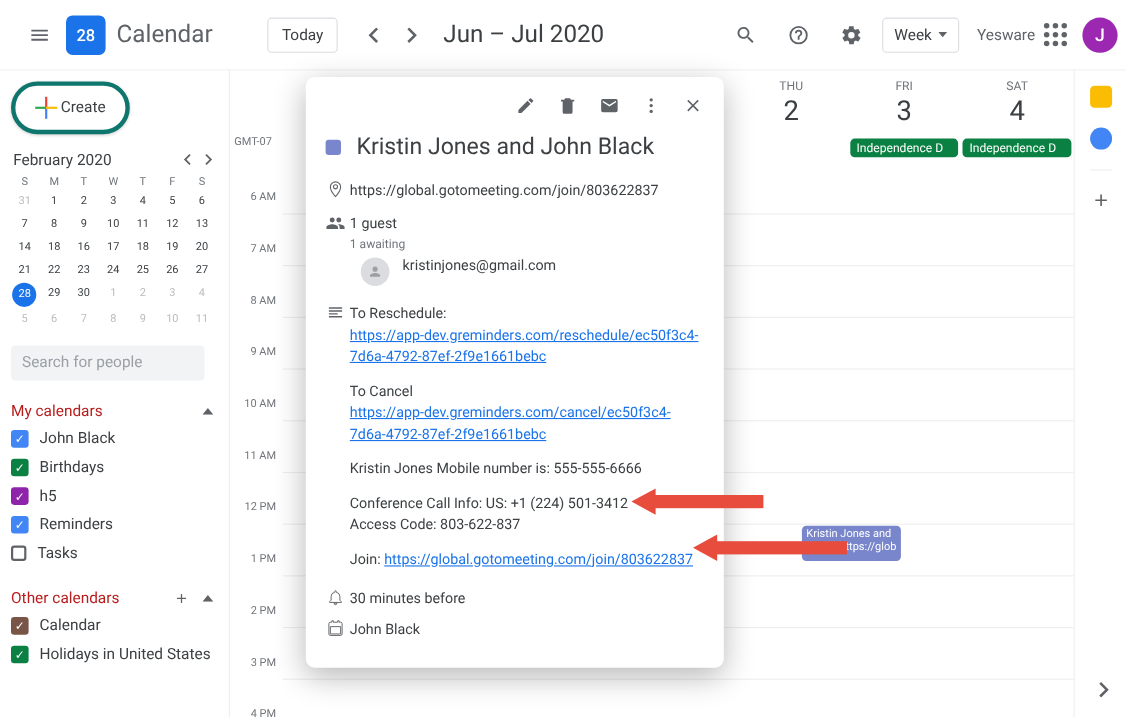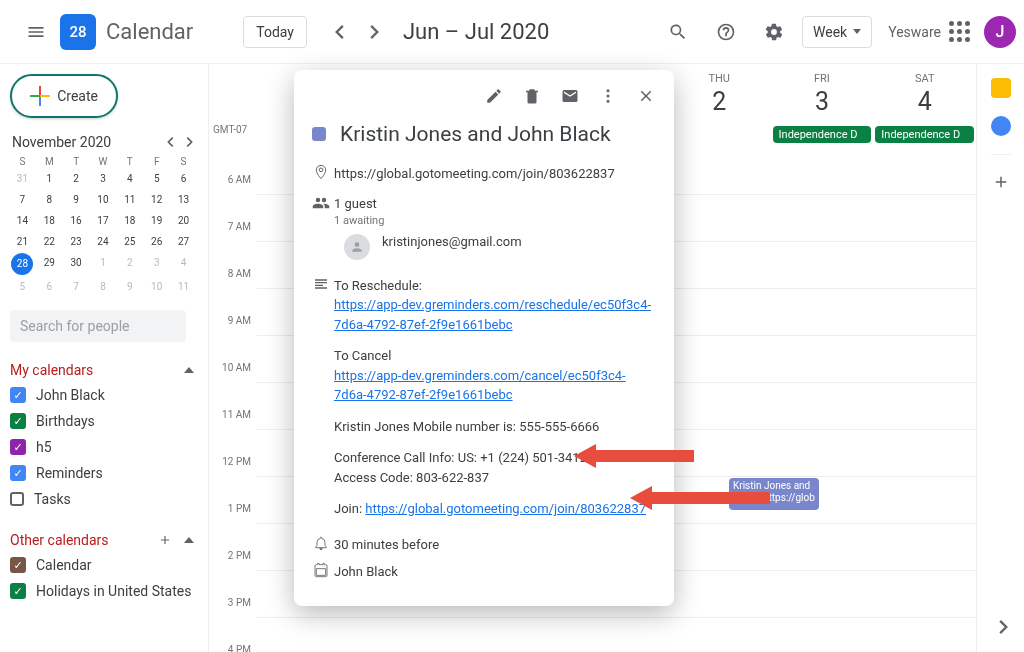--- a/index.html
+++ b/index.html
@@ -14,21 +14,21 @@
 .date-range { font-size: 22px; color: #3c4043; margin-left: 12px; }
 .header-right { margin-left: auto; display: flex; align-items: center; gap: 8px; }
 .icon-btn { width: 40px; height: 40px; display: flex; align-items: center; justify-content: center; border-radius: 50%; cursor: pointer; color: #5f6368; }
 .view-select { border: 1px solid #dadce0; border-radius: 4px; padding: 7px 10px; font-size: 14px; color: #3c4043; display: flex; align-items: center; gap: 6px; cursor: pointer; }
 .brand { font-size: 14px; color: #5f6368; margin-left: 8px; }
 .apps-grid { display: grid; grid-template-columns: repeat(3, 5px); grid-template-rows: repeat(3, 5px); gap: 3px; cursor: pointer; }
 .apps-grid span { background: #5f6368; border-radius: 50%; }
 .avatar { width: 32px; height: 32px; border-radius: 50%; background: #9c27b0; color: #fff; display: flex; align-items: center; justify-content: center; font-weight: 500; margin-left: 6px; cursor: pointer; }
 .main { display: flex; height: 588px; }
 .sidebar { width: 208px; padding: 10px 0 0 10px; }
-.create-btn { display: flex; align-items: center; gap: 10px; background: #fff; border: 2px solid #0f766e; border-radius: 24px; padding: 10px 18px; box-shadow: 0 1px 3px rgba(0,0,0,.2); font-size: 14px; color: #3c4043; width: 108px; cursor: pointer; }
+.create-btn { display: flex; align-items: center; gap: 10px; background: #fff; border: 4px solid #0f766e; border-radius: 24px; padding: 10px 18px; box-shadow: 0 1px 3px rgba(0,0,0,.2); font-size: 14px; color: #3c4043; width: 108px; cursor: pointer; }
 .plus { width: 20px; height: 20px; position: relative; }
 .plus::before, .plus::after { content: ''; position: absolute; }
 .plus::before { left: 9px; top: 0; width: 2px; height: 20px; background: linear-gradient(#ea4335 50%, #4285f4 50%); }
 .plus::after { top: 9px; left: 0; height: 2px; width: 20px; background: linear-gradient(90deg, #34a853 50%, #fbbc04 50%); }
 .mini-cal { margin-top: 16px; padding-right: 12px; }
 .mini-header { display: flex; align-items: center; justify-content: space-between; font-size: 14px; color: #3c4043; padding: 0 2px; }
 .mini-nav { display: flex; gap: 12px; }
 .mini-grid { display: grid; grid-template-columns: repeat(7, 1fr); gap: 2px; margin-top: 6px; font-size: 10px; color: #70757a; text-align: center; }
 .mini-grid .dh { color: #70757a; font-weight: 400; }
 .mini-grid .d { padding: 4px 0; cursor: pointer; color: #3c4043; }
@@ -49,21 +49,21 @@
 .hours { position: absolute; top: 110px; left: 0; width: 48px; font-size: 10px; color: #70757a; }
 .hours div { height: 47px; text-align: right; padding-right: 6px; }
 .grid-lines { position: absolute; top: 130px; left: 48px; right: 0; bottom: 0; }
 .grid-lines .row { border-top: 1px solid #eee; height: 47px; }
 .allday { position: absolute; top: 62px; left: 48px; right: 0; display: flex; }
 .allday-cell { flex: 1; padding: 0 2px; }
 .chip { background: #0b8043; color: #fff; font-size: 11px; padding: 2px 6px; border-radius: 4px; white-space: nowrap; overflow: hidden; text-overflow: ellipsis; }
 .event-chip { position: absolute; left: 520px; top: 414px; width: 90px; background: #7986cb; color: #fff; font-size: 10px; padding: 2px 4px; border-radius: 4px; line-height: 1.2; height: 32px;}
 .right-rail { width: 48px; border-left: 1px solid #eee; padding-top: 14px; display: flex; flex-direction: column; align-items: center; gap: 18px; }
 .rail-icon { width: 20px; height: 20px; border-radius: 4px; }
-.popup { position: absolute; top: 70px; left: 278px; width: 380px; background: #fff; border-radius: 8px; box-shadow: 0 8px 28px rgba(0,0,0,.28); padding-bottom: 16px; z-index: 10; margin-left: 16px; }
+.popup { position: absolute; top: 70px; left: 278px; width: 380px; background: #fff; border-radius: 8px; box-shadow: 0 8px 28px rgba(0,0,0,.28); padding-bottom: 16px; z-index: 10; }
 .popup-actions { display: flex; justify-content: flex-end; padding: 8px 10px; gap: 2px; }
 .popup-actions .icon-btn { width: 36px; height: 36px; }
 .ev-title-row { display: flex; padding: 0 18px; gap: 14px; }
 .ev-color { width: 14px; height: 14px; background: #7986cb; border-radius: 3px; margin-top: 5px; }
 .ev-title { font-size: 21px; color: #3c4043; }
 .ev-time { font-size: 13px; color: #3c4043; margin-top: 2px; }
 .ev-row { display: flex; padding: 8px 18px; gap: 4px; font-size: 13px; color: #3c4043; }
 .ev-icon { width: 18px; color: #5f6368; text-align: center; }
 .ev-content { flex: 1; line-height: 1.5; }
 .guest-av { width: 26px; height: 26px; background: #dadce0; border-radius: 50%; display: inline-flex; align-items: center; justify-content: center; }
@@ -138,21 +138,21 @@
 </div>
 
 <div class="main">
   <div class="sidebar">
     <div class="create-btn">
       <div class="plus"></div>
       <span>Create</span>
     </div>
     <div class="mini-cal">
       <div class="mini-header">
-        <span>November 2020</span>
+        <span>February 2020</span>
         <div class="mini-nav">
           <span><svg width="8" height="10" viewBox="0 0 8 12">
                 <path d="M8 1.4L6.6 0 0.6 6l6 6L8 10.6 3.4 6z" fill="#5f6368"></path>
               </svg></span>
           <span><svg width="8" height="10" viewBox="0 0 8 12">
                 <path d="M0 1.4L1.4 0l6 6-6 6L0 10.6 4.6 6z" fill="#5f6368"></path>
               </svg></span>
         </div>
       </div>
       <div class="mini-grid" id="mini-grid">

